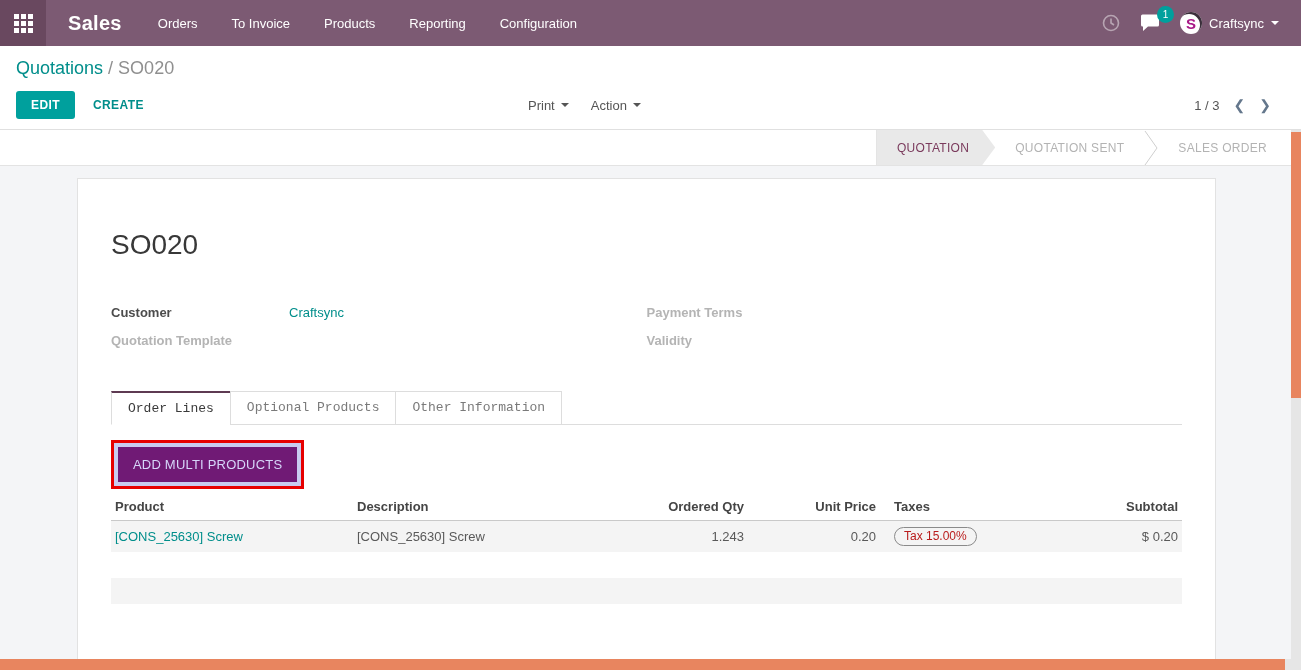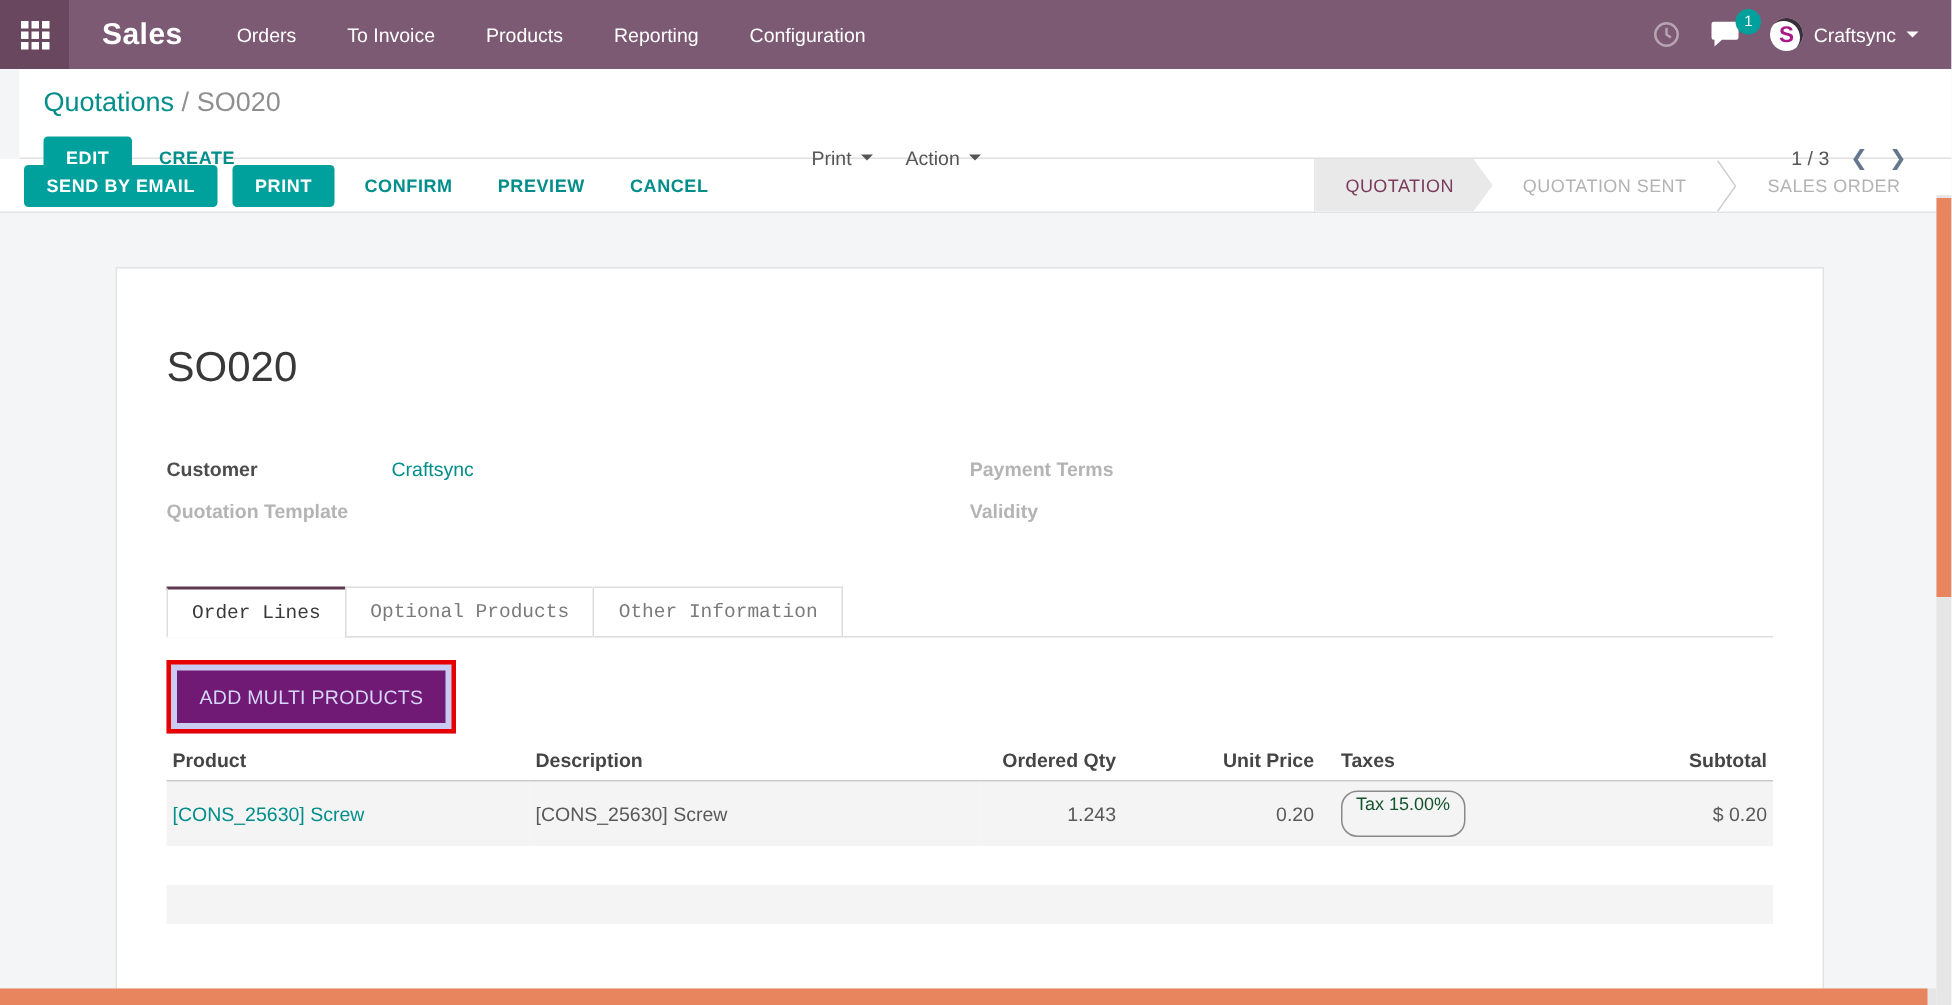--- a/index.html
+++ b/index.html
@@ -24,21 +24,21 @@
            font-size:10px; min-width:17px; height:17px; border-radius:9px; display:flex;
            align-items:center; justify-content:center; padding:0 4px; }
   .user-menu { display:flex; align-items:center; gap:7px; cursor:pointer; font-size:13px; }
   .avatar { width:22px; height:22px; border-radius:50%; background:#fff; color:#a81887;
             font-weight:bold; font-size:15px; display:flex; align-items:center; justify-content:center;
             box-shadow: inset -2px 2px 0 #3a2e3a; }
   .caret-down { width:0; height:0; border-left:4px solid transparent; border-right:4px solid transparent;
                 border-top:4px solid currentColor; display:inline-block; }
 
   
-  .control-panel { background:#fff; padding:10px 16px 12px; border-bottom:1px solid #e0e0e0; height:60px;margin-left:13px; }
+  .control-panel { background:#fff; padding:10px 16px 12px; border-bottom:1px solid #e0e0e0; height:84px; }
   .breadcrumb { font-size:18px; margin:2px 0 10px; }
   .bc-link { color:#018e8b; cursor:pointer; }
   .bc-sep, .bc-current { color:#8f8f8f; }
   .cp-row2 { position:relative; display:flex; align-items:center; height:32px; }
   .btn-primary { background:#00a09d; color:#fff; border:none; font-size:12px; font-weight:bold;
                  padding:7px 15px; border-radius:3px; cursor:pointer; letter-spacing:.4px;
                  font-family:inherit; }
   .btn-link-teal { background:none; border:none; color:#018e8b; font-size:12px; font-weight:bold;
                    padding:7px 10px; cursor:pointer; letter-spacing:.4px; font-family:inherit; }
   .cp-center { position:absolute; left:512px; display:flex; gap:22px; font-size:13px; color:#555; }
@@ -59,21 +59,21 @@
                  clip-path:polygon(0 0, calc(100% - 13px) 0, 100% 50%, calc(100% - 13px) 100%, 0 100%); }
   .step-divider { display:flex; align-items:center; }
 
   
   .content { position:absolute; top:166px; left:0; right:10px; bottom:0; background:#f4f5f7; overflow:hidden; }
   .sheet { margin:12px 0 0 77px; width:1139px; min-height:560px; background:#fff;
            border:1px solid #e2e2e2; padding:50px 33px 0; }
   .so-title { font-size:28px; color:#383838; font-weight:normal; margin-bottom:44px; }
   .fields { display:flex; font-size:13px; margin-bottom:30px; }
   .fcol { width:50%; }
-  .frow { display:flex; margin-bottom:13px; align-items:center; }
+  .frow { display:flex; margin-bottom:13px; align-items:center;gap:28px; }
   .flabel { width:150px; font-weight:bold; color:#4c4c4c; }
   .flabel.empty { color:#b4b4b4; }
   .fvalue-link { color:#018e8b; cursor:pointer; }
 
   .tabs { display:flex; border-bottom:1px solid #ddd;font-family:Liberation Mono, monospace; }
   .tab { padding:8px 16px; font-size:13px; color:#7a7a7a; border:1px solid #ddd; border-bottom:1px solid #ddd;
          margin-bottom:-1px; background:#fff; cursor:pointer; border-right:none; }
   .tab:last-child { border-right:1px solid #ddd; }
   .tab.active { color:#3a3a3a; border-top:2px solid #5e3a52; border-bottom:1px solid #fff; }
 
@@ -84,22 +84,22 @@
   table.olines { width:100%; border-collapse:collapse; font-size:13px; margin-top:5px; }
   .olines th { text-align:left; font-weight:bold; color:#454545; padding:5px 4px 6px;
                border-bottom:1px solid #c9c9c9; }
   .olines th.num, .olines td.num { text-align:right; }
   .olines td { padding:6px 4px; color:#595959; }
   .olines tr.data-row { background:#f4f4f4; }
   .olines tr.empty-row-white td { height:26px; padding:0; }
   .olines tr.empty-row-gray { background:#f4f4f4; }
   .olines tr.empty-row-gray td { height:26px; padding:0; }
   .cell-link { color:#018e8b; cursor:pointer; }
-  .tax-pill { display:inline-block; border:1px solid #8a8a8a; border-radius:11px; padding:1px 9px 14px;
-              font-size:12px; color:#14532d; }
+  .tax-pill { display:inline-block; border:1px solid #8a8a8a; border-radius:11px; padding:1px 9px 2px;
+              font-size:12px; color:#b91c1c; }
 
   .totals { width:200px; margin-left:auto; margin-top:58px; font-size:13px; }
   .tgroup { border-top:1px solid #ccc; padding:8px 0 6px; }
 
   
   .v-track { position:absolute; top:130px; right:0; bottom:0; width:10px; background:#e6e6e6; z-index:50; }
   .v-thumb { position:absolute; top:2px; left:0; width:10px; height:266px; background:#e8855f; }
   .h-track { position:absolute; bottom:0; left:0; height:11px; width:1291px; background:#e6e6e6; z-index:50; }
   .h-thumb { position:absolute; left:0; top:0; height:11px; width:1285px; background:#e8855f; }
 </style>
@@ -170,27 +170,20 @@
     </div>
     <div class="pager">
       <span>1 / 3</span>
       <span class="pager-btn">❮</span>
       <span class="pager-btn">❯</span>
     </div>
   </div>
 </div>
 
 <div class="statusbar">
-  <div class="sb-left">
-    <button class="btn-primary">SEND BY EMAIL</button>
-    <button class="btn-primary">PRINT</button>
-    <button class="btn-link-teal">CONFIRM</button>
-    <button class="btn-link-teal">PREVIEW</button>
-    <button class="btn-link-teal">CANCEL</button>
-  </div>
   <div class="sb-steps">
     <div class="step active">QUOTATION</div>
     <div class="step">QUOTATION SENT</div>
     <div class="step-divider">
       <svg width="14" height="34" viewBox="0 0 14 34">
           <path d="M1 0 L13 17 L1 34" fill="none" stroke="#cfcfcf" stroke-width="1"></path>
         </svg>
     </div>
     <div class="step">SALES ORDER</div>
   </div>

